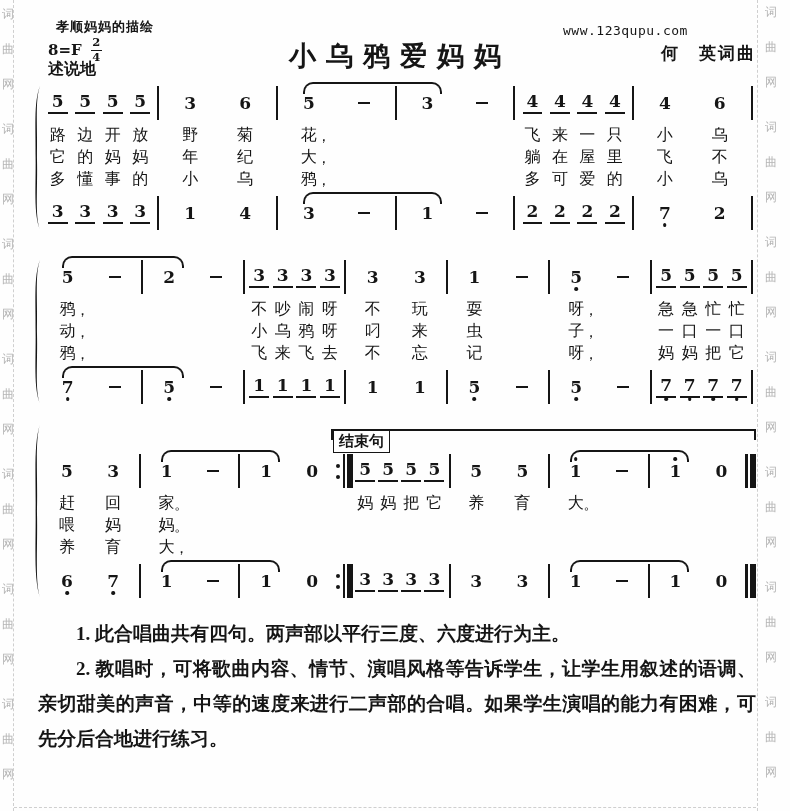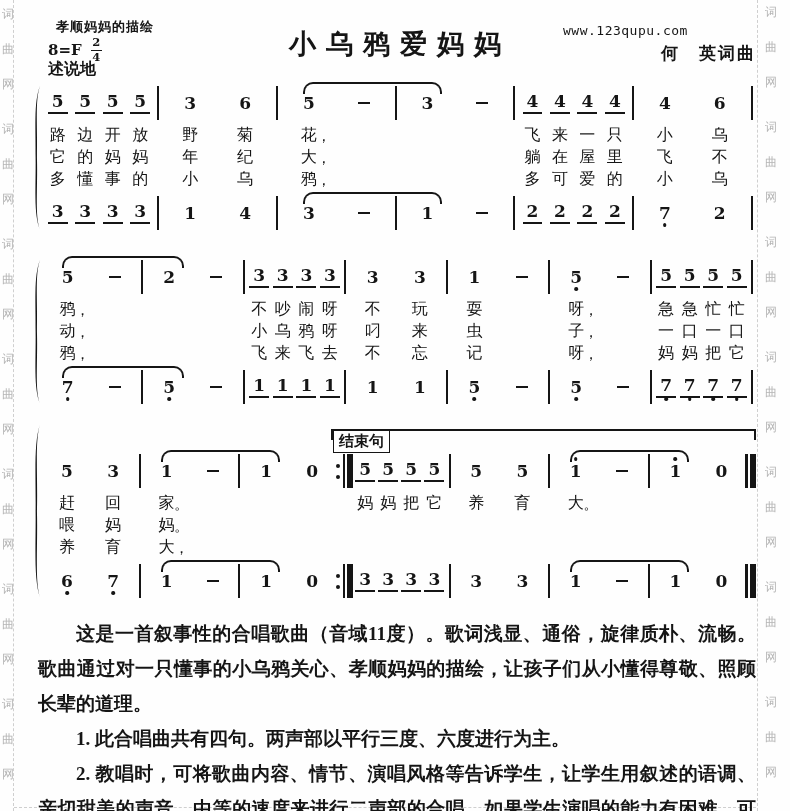--- a/index.html
+++ b/index.html
@@ -14,21 +14,21 @@
   .vrule-l{left:13px;} .vrule-r{left:757px;}
   .hrule-b{position:absolute;left:14px;right:34px;bottom:3px;border-top:1px dashed #cfcfcf;}
   
   .site{position:absolute;left:56px;top:18px;font-size:13px;font-weight:600;letter-spacing:1px;}
   .keyline{position:absolute;left:48px;top:37px;display:flex;align-items:center;
         font-weight:bold;font-size:15px;font-family:"DejaVu Serif",serif;}
   .frac{display:inline-flex;flex-direction:column;align-items:center;margin-left:9px;line-height:1;}
   .frac .fn{font-size:11.5px;font-weight:bold;}
   .frac .fl{width:11px;height:1.5px;background:#151515;margin:1px 0;}
   .expression{position:absolute;left:48px;top:59px;font-size:16px;font-weight:600;}
-  .title{position:absolute;left:0;right:0;top:26px;margin:0;text-align:center;
+  .title{position:absolute;left:0;right:0;top:26px;margin:12px;text-align:center;
         font-size:27px;font-weight:bold;letter-spacing:10px;text-indent:10px;}
   .url{position:absolute;left:563px;top:23px;font-family:"DejaVu Sans Mono",monospace;
         font-size:13px;letter-spacing:.5px;}
   .credit{position:absolute;right:34px;top:42px;font-size:17px;font-weight:600;letter-spacing:2px;}
   
   .system{position:absolute;left:44px;width:712px;}
   .has-ending{padding-top:30px;}
   .sys-brace{position:absolute;left:-12px;top:-3px;height:calc(100% + 6px);width:9px;fill:#151515;}
   .srow{display:flex;width:100%;align-items:center;}
   .row-notes{height:30px;}
@@ -1041,18 +1041,17 @@
         <div class="arc" style="left: 117px; width: 115px; top: 24px;"></div>
         <div class="arc" style="left: 117px; width: 115px; top: 134px;"></div>
         <div class="arc" style="left: 526px; width: 115px; top: 24px;"></div>
         <div class="arc" style="left: 526px; width: 115px; top: 134px;"></div>
         <div class="endline" style="left: 287px; right: 0px; top: 3px;"></div>
         <div class="endlabel" style="left: 289px; top: 4px;">结束句</div>
       </div>
     </div>
 
   <div class="commentary">
-    <p>这是一首叙事性的合唱歌曲（音域11度）。歌词浅显、通俗，旋律质朴、流畅。歌曲通过对一只懂事的小乌鸦关心、孝顺妈妈的描绘，让孩子们从小懂得尊敬、照顾长辈的道理。</p>
     <p>1. 此合唱曲共有四句。两声部以平行三度、六度进行为主。</p>
     <p>2. 教唱时，可将歌曲内容、情节、演唱风格等告诉学生，让学生用叙述的语调、亲切甜美的声音，中等的速度来进行二声部的合唱。如果学生演唱的能力有困难，可先分后合地进行练习。</p>
   </div>
 
 </div>
 
 </body></html>

